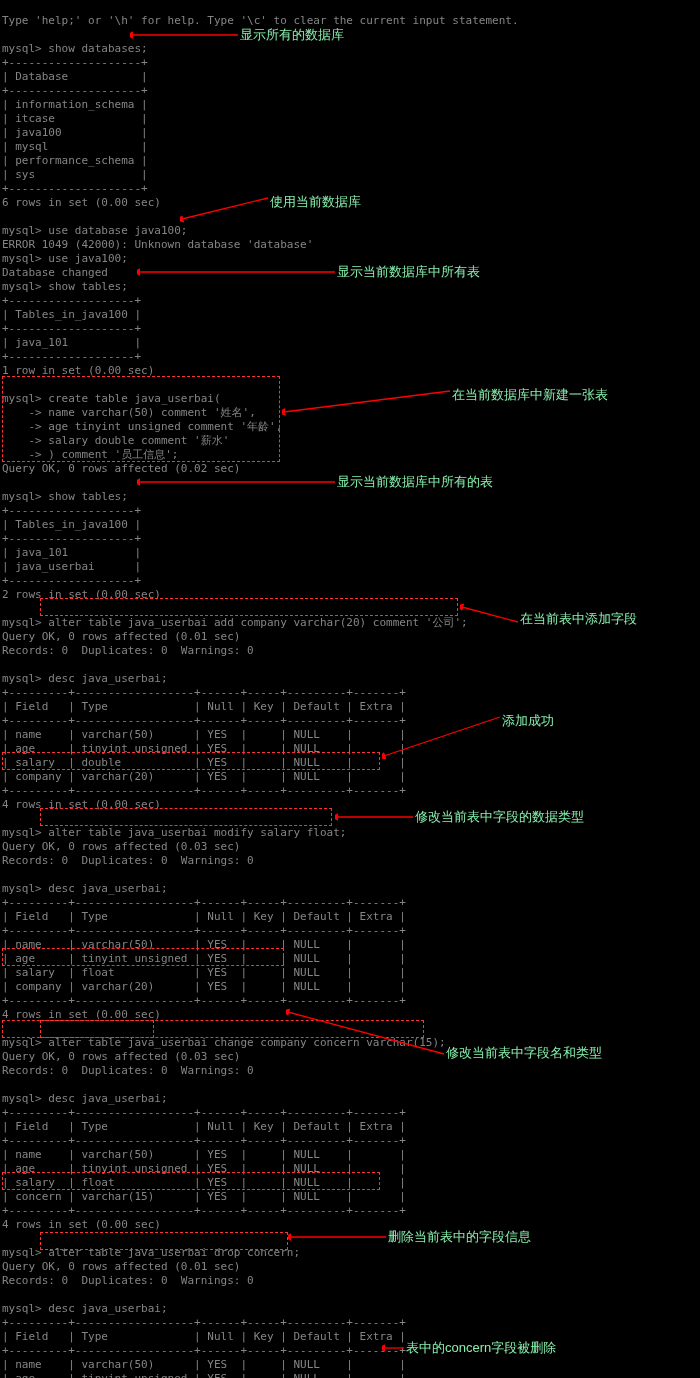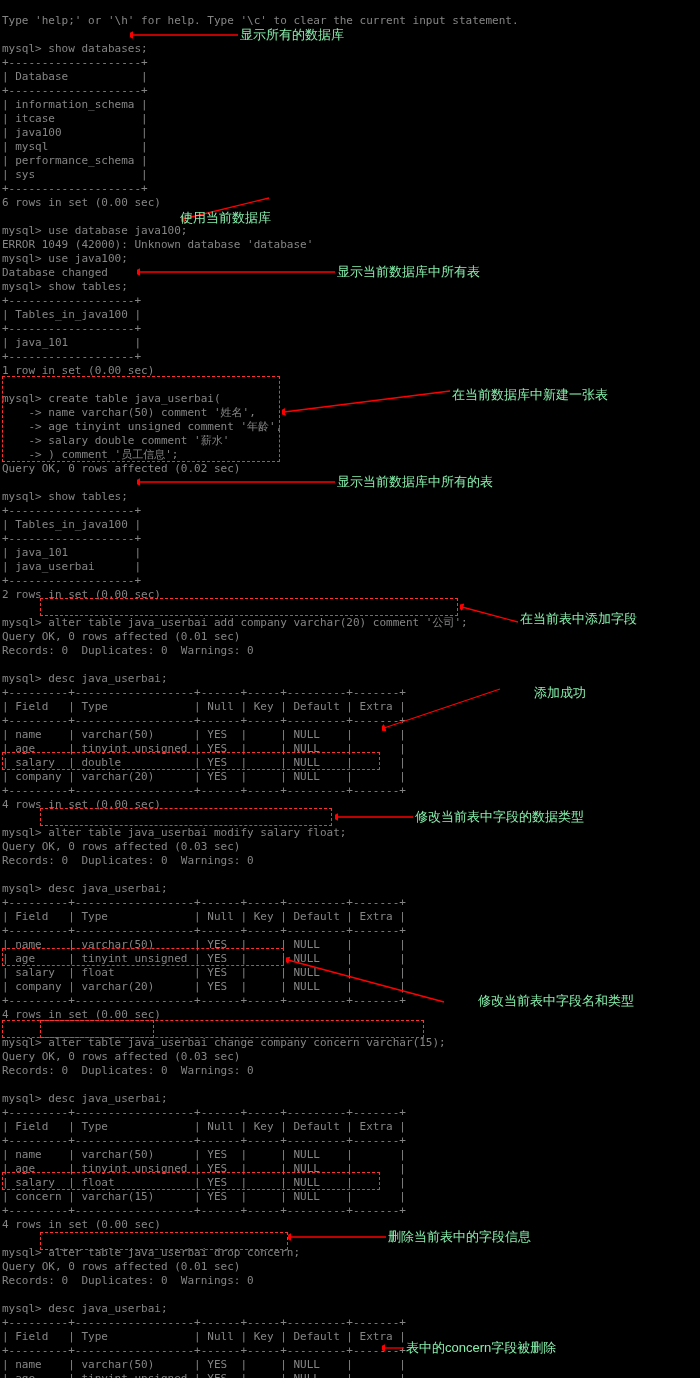--- a/index.html
+++ b/index.html
@@ -149,42 +149,42 @@
 
 
 <div class="annot" style="left:130px;top:28px;"><svg width="110" height="14">
         <defs>
           <marker id="ah" markerWidth="8" markerHeight="8" refX="1" refY="3" orient="auto">
             <path d="M0,0 L6,3 L0,6 Z" fill="#ff0000"></path>
           </marker>
         </defs>
         <line x1="108" y1="7" x2="2" y2="7" stroke="#ff0000" stroke-width="1.3" marker-end="url(#ah)"></line>
       </svg><span>显示所有的数据库</span></div>
-<div class="annot" style="left:180px;top:193px;flex-direction:column;"><svg width="90" height="30">
+<div class="annot" style="left:180px;top:193px;"><svg width="90" height="30">
         <line x1="88" y1="5" x2="2" y2="26" stroke="#ff0000" stroke-width="1.3" marker-end="url(#ah)"></line>
       </svg><span style="margin-top:-12px;">使用当前数据库</span></div>
 <div class="annot" style="left:137px;top:265px;align-items:center;"><svg width="200" height="14">
         <line x1="198" y1="7" x2="2" y2="7" stroke="#ff0000" stroke-width="1.3" marker-end="url(#ah)"></line>
       </svg><span>显示当前数据库中所有表</span></div>
 <div class="annot" style="left:282px;top:386px;"><svg width="170" height="30">
         <line x1="168" y1="5" x2="2" y2="26" stroke="#ff0000" stroke-width="1.3" marker-end="url(#ah)"></line>
       </svg><span style="margin-top:-12px;">在当前数据库中新建一张表</span></div>
 <div class="annot" style="left:137px;top:475px;"><svg width="200" height="14">
         <line x1="198" y1="7" x2="2" y2="7" stroke="#ff0000" stroke-width="1.3" marker-end="url(#ah)"></line>
       </svg><span>显示当前数据库中所有的表</span></div>
 <div class="annot" style="left:460px;top:602px;"><svg width="60" height="24">
         <line x1="58" y1="20" x2="2" y2="5" stroke="#ff0000" stroke-width="1.3" marker-end="url(#ah)"></line>
       </svg><span style="margin-top:10px;">在当前表中添加字段</span></div>
-<div class="annot" style="left:382px;top:684px;gap:32px;"><svg width="120" height="48">
+<div class="annot" style="left:382px;top:712px;"><svg width="120" height="48">
         <line x1="118" y1="5" x2="2" y2="44" stroke="#ff0000" stroke-width="1.3" marker-end="url(#ah)"></line>
       </svg><span style="margin-top:-30px;">添加成功</span></div>
 <div class="annot" style="left:335px;top:810px;"><svg width="80" height="14">
         <line x1="78" y1="7" x2="2" y2="7" stroke="#ff0000" stroke-width="1.3" marker-end="url(#ah)"></line>
       </svg><span>修改当前表中字段的数据类型</span></div>
-<div class="annot" style="left:286px;top:954px;gap:32px;"><svg width="160" height="50">
+<div class="annot" style="left:286px;top:1006px;"><svg width="160" height="50">
         <line x1="158" y1="46" x2="2" y2="4" stroke="#ff0000" stroke-width="1.3" marker-end="url(#ah)"></line>
       </svg><span style="margin-top:40px;">修改当前表中字段名和类型</span></div>
 <div class="annot" style="left:288px;top:1230px;justify-content:space-between;"><svg width="100" height="14">
         <line x1="98" y1="7" x2="2" y2="7" stroke="#ff0000" stroke-width="1.3" marker-end="url(#ah)"></line>
       </svg><span>删除当前表中的字段信息</span></div>
 <div class="annot" style="left:382px;top:1300px;margin-top:41px;"><svg width="24" height="14">
         <line x1="22" y1="7" x2="2" y2="7" stroke="#ff0000" stroke-width="1.3" marker-end="url(#ah)"></line>
       </svg><span>表中的concern字段被删除</span></div>
 
 

